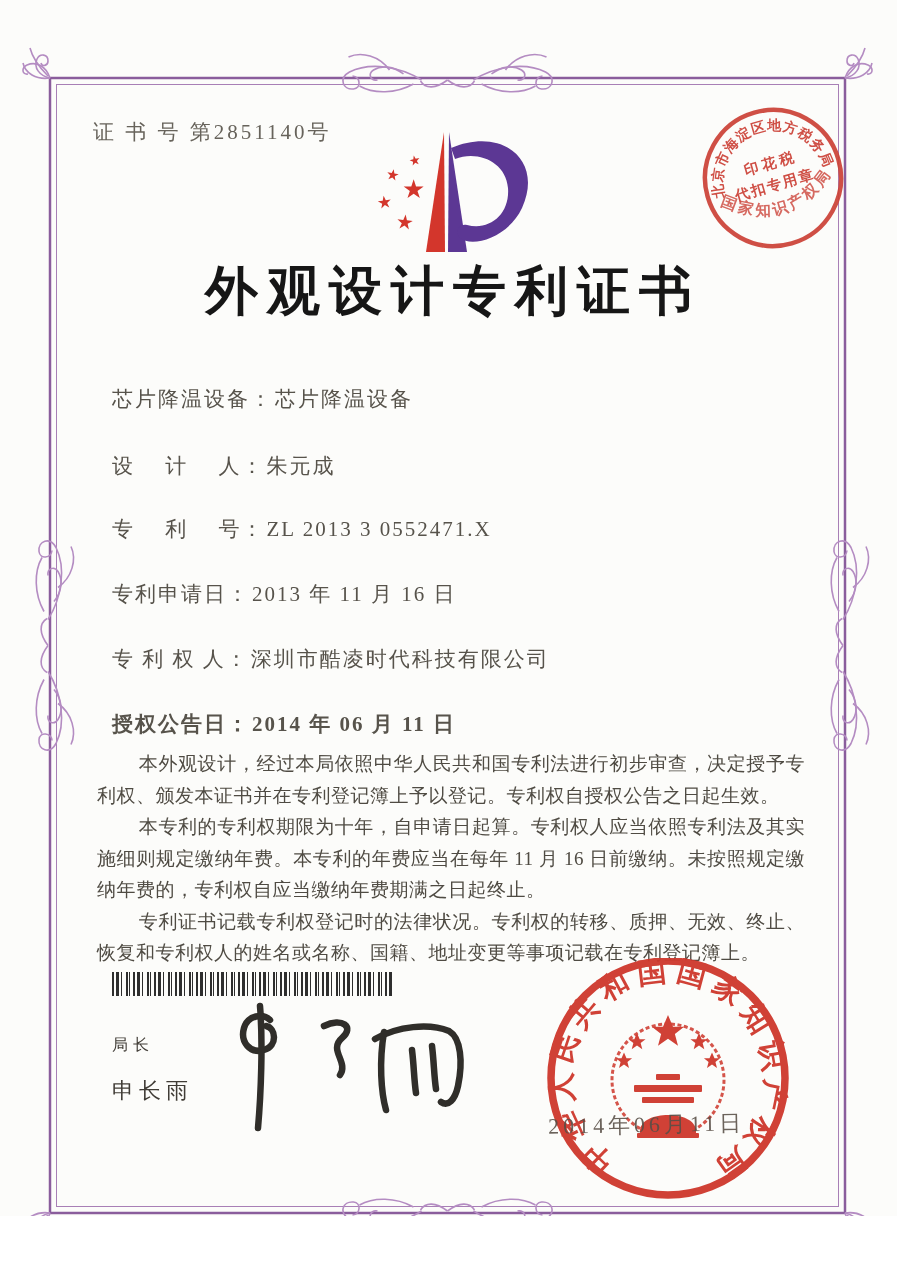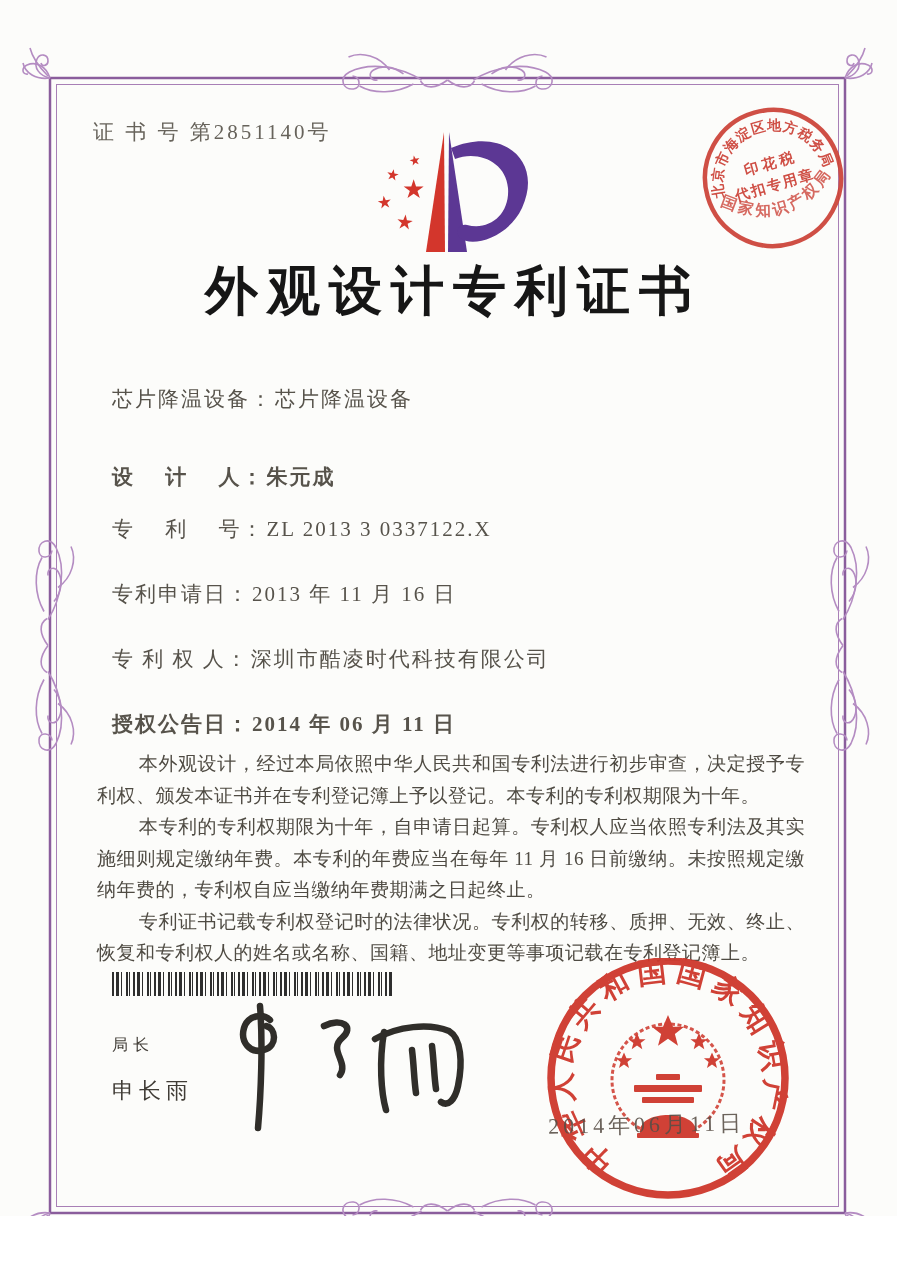--- a/index.html
+++ b/index.html
@@ -116,38 +116,38 @@
     <span class="logo-star" style="left:34px;top:42px;font-size:15px;transform:rotate(10deg);">★</span>
     <span class="logo-star" style="left:25px;top:68px;font-size:17px;transform:rotate(-8deg);">★</span>
     <span class="logo-star" style="left:44px;top:86px;font-size:20px;transform:rotate(6deg);">★</span>
   </div>
 
   <div id="title" class="abs">外观设计专利证书</div>
 
   <div class="abs field-row" style="top:385px;">
     <span>芯片降温设备：</span><span class="val">芯片降温设备</span>
   </div>
-  <div class="abs field-row" style="top:463px;font-weight:bold;">
+  <div class="abs field-row" style="top:452px;">
     <span>设　 计　 人：</span><span class="val">朱元成</span>
   </div>
   <div class="abs field-row" style="top:515px;">
-    <span>专　 利　 号：</span><span class="val">ZL 2013 3 0337122.X</span>
+    <span>专　 利　 号：</span><span class="val">ZL 2013 3 0552471.X</span>
   </div>
   <div class="abs field-row" style="top:580px;">
     <span>专利申请日：</span><span class="val">2013 年 11 月 16 日</span>
   </div>
   <div class="abs field-row" style="top:645px;">
     <span>专 利 权 人：</span><span class="val">深圳市酷凌时代科技有限公司</span>
   </div>
   <div class="abs field-row" style="top:710px;font-weight:bold;">
     <span>授权公告日：</span><span class="val">2014 年 06 月 11 日</span>
   </div>
 
   <div id="paragraphs" class="abs">
-    <p>本外观设计，经过本局依照中华人民共和国专利法进行初步审查，决定授予专利权、颁发本证书并在专利登记簿上予以登记。本专利的专利权期限为十年。</p>
+    <p>本外观设计，经过本局依照中华人民共和国专利法进行初步审查，决定授予专利权、颁发本证书并在专利登记簿上予以登记。专利权自授权公告之日起生效。</p>
     <p>本专利的专利权期限为十年，自申请日起算。专利权人应当依照专利法及其实施细则规定缴纳年费。本专利的年费应当在每年 11 月 16 日前缴纳。未按照规定缴纳年费的，专利权自应当缴纳年费期满之日起终止。</p>
     <p>专利证书记载专利权登记时的法律状况。专利权的转移、质押、无效、终止、恢复和专利权人的姓名或名称、国籍、地址变更等事项记载在专利登记簿上。</p>
   </div>
 
   <div id="barcode" class="abs"></div>
 
   <div id="sig-title" class="abs">局长</div>
   <div id="sig-name" class="abs">申长雨</div>
 
   <svg id="signature-svg" class="abs" width="270" height="130" viewBox="0 0 270 130">

